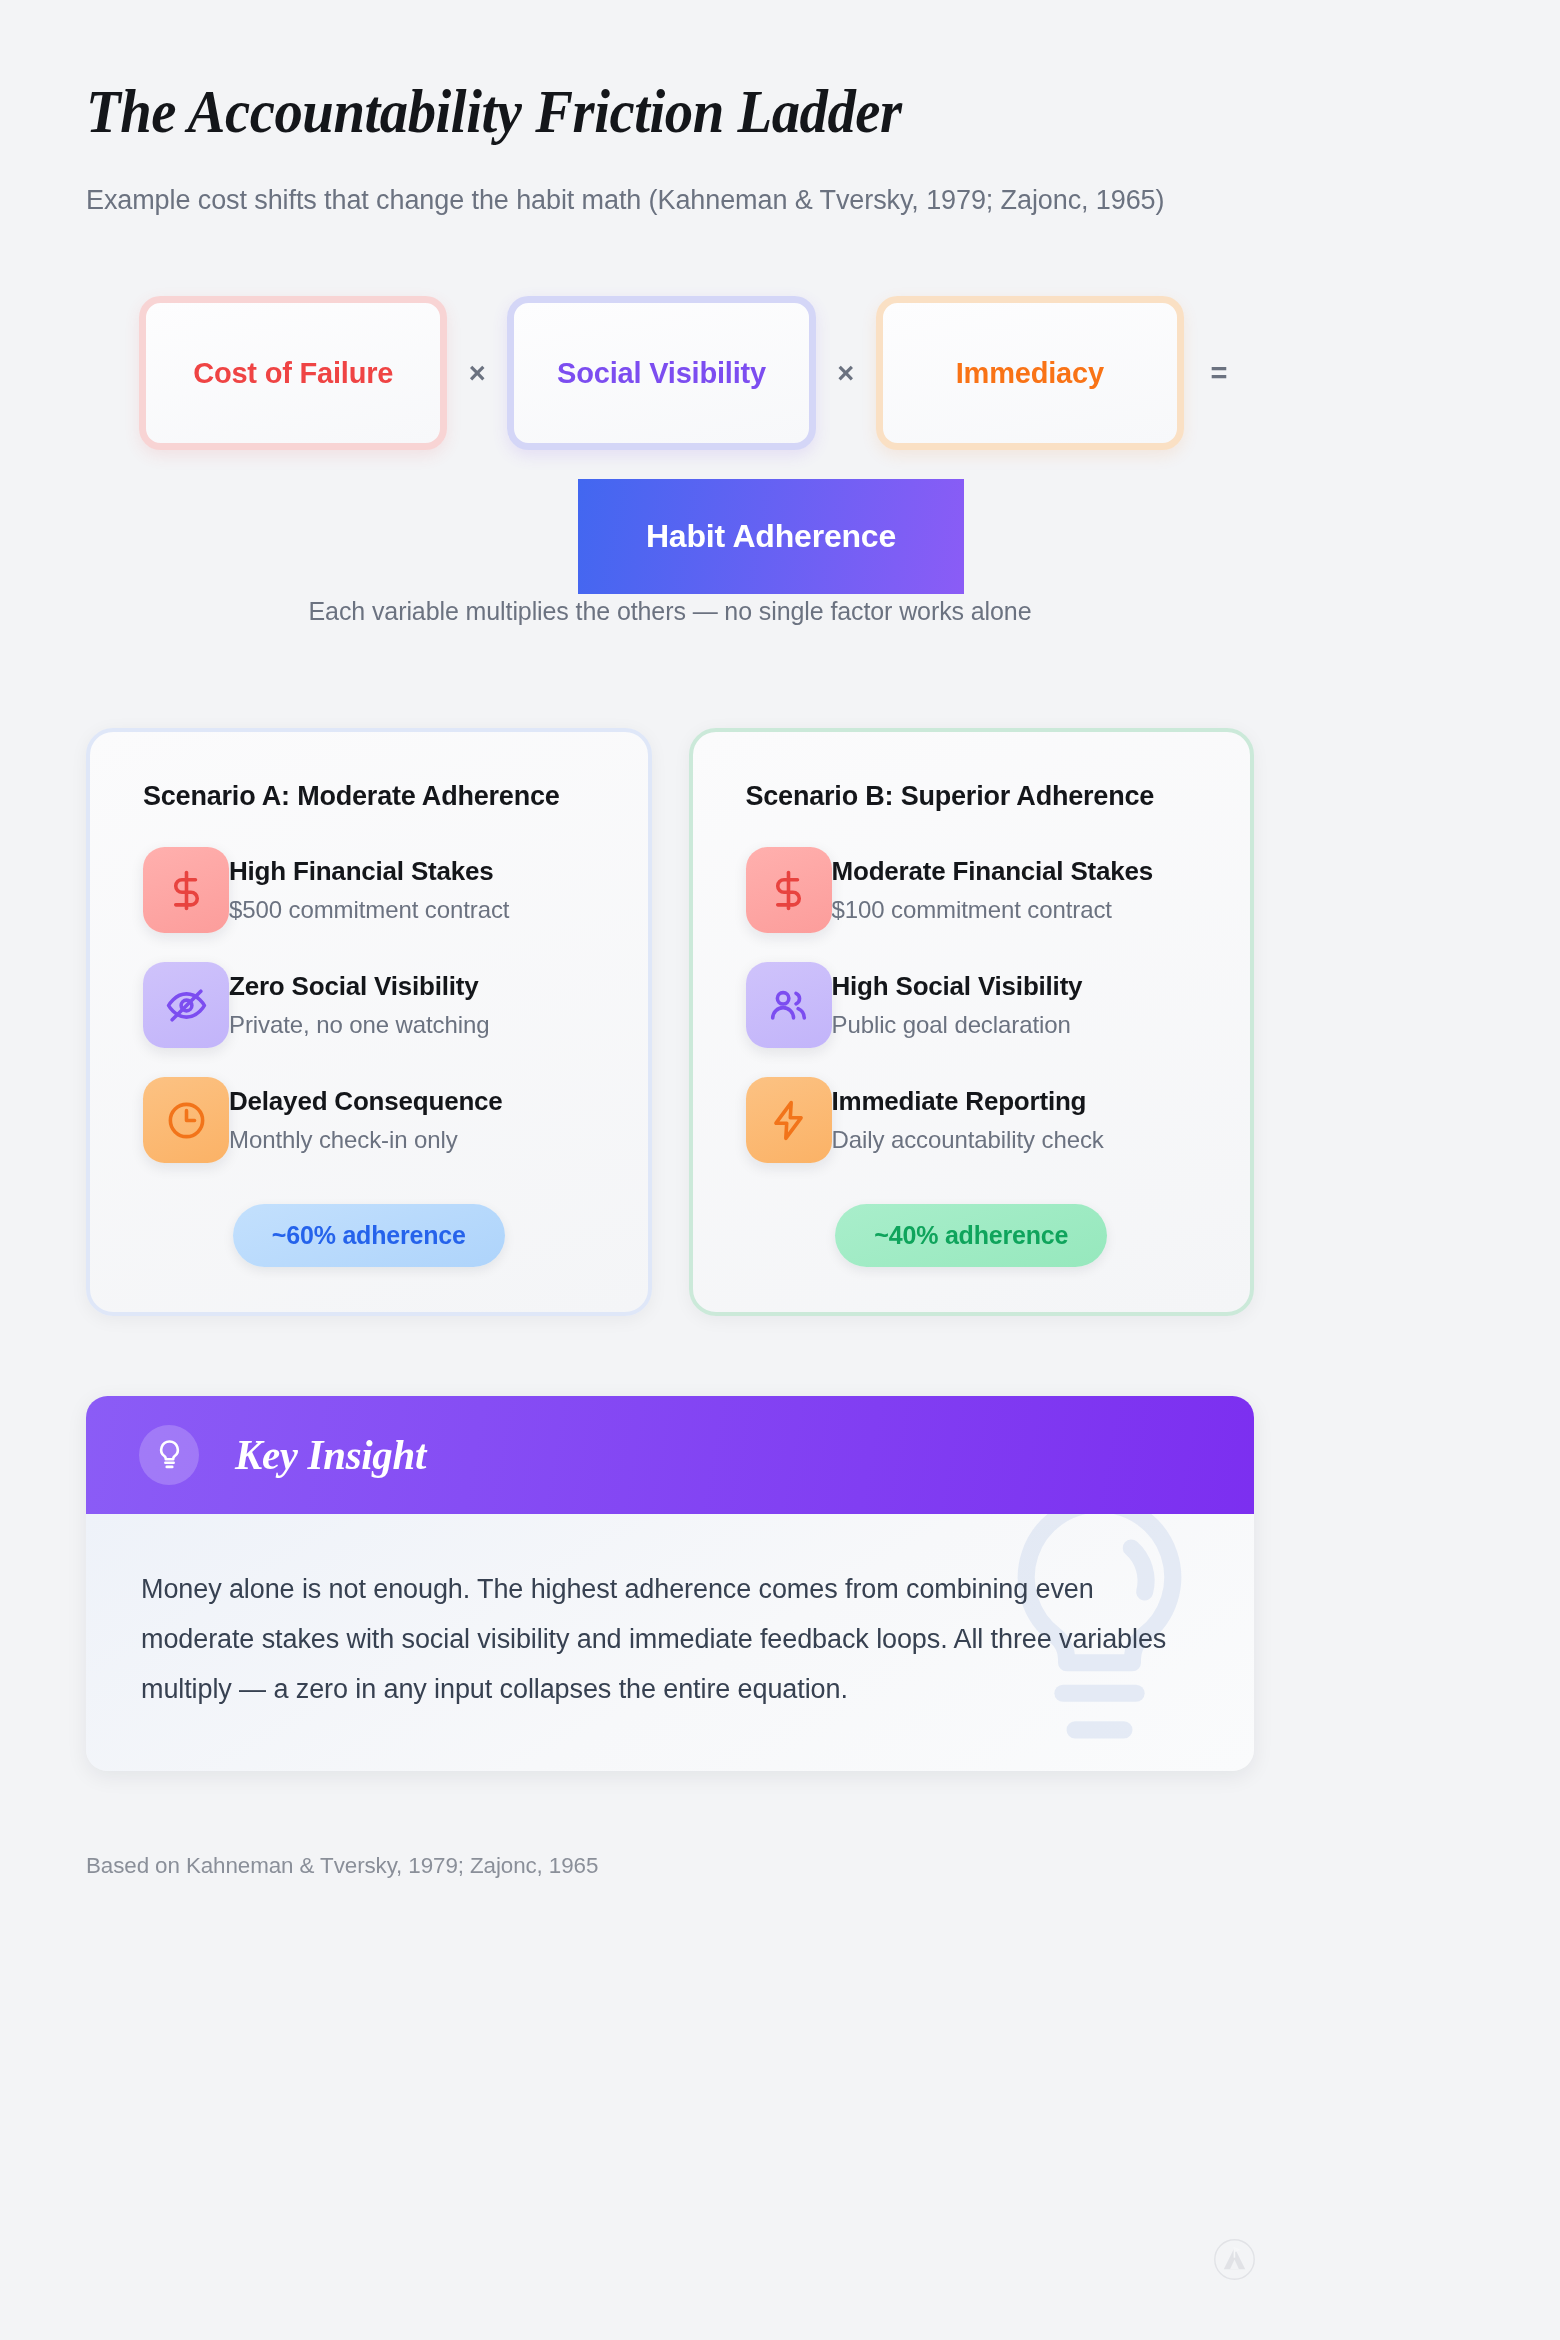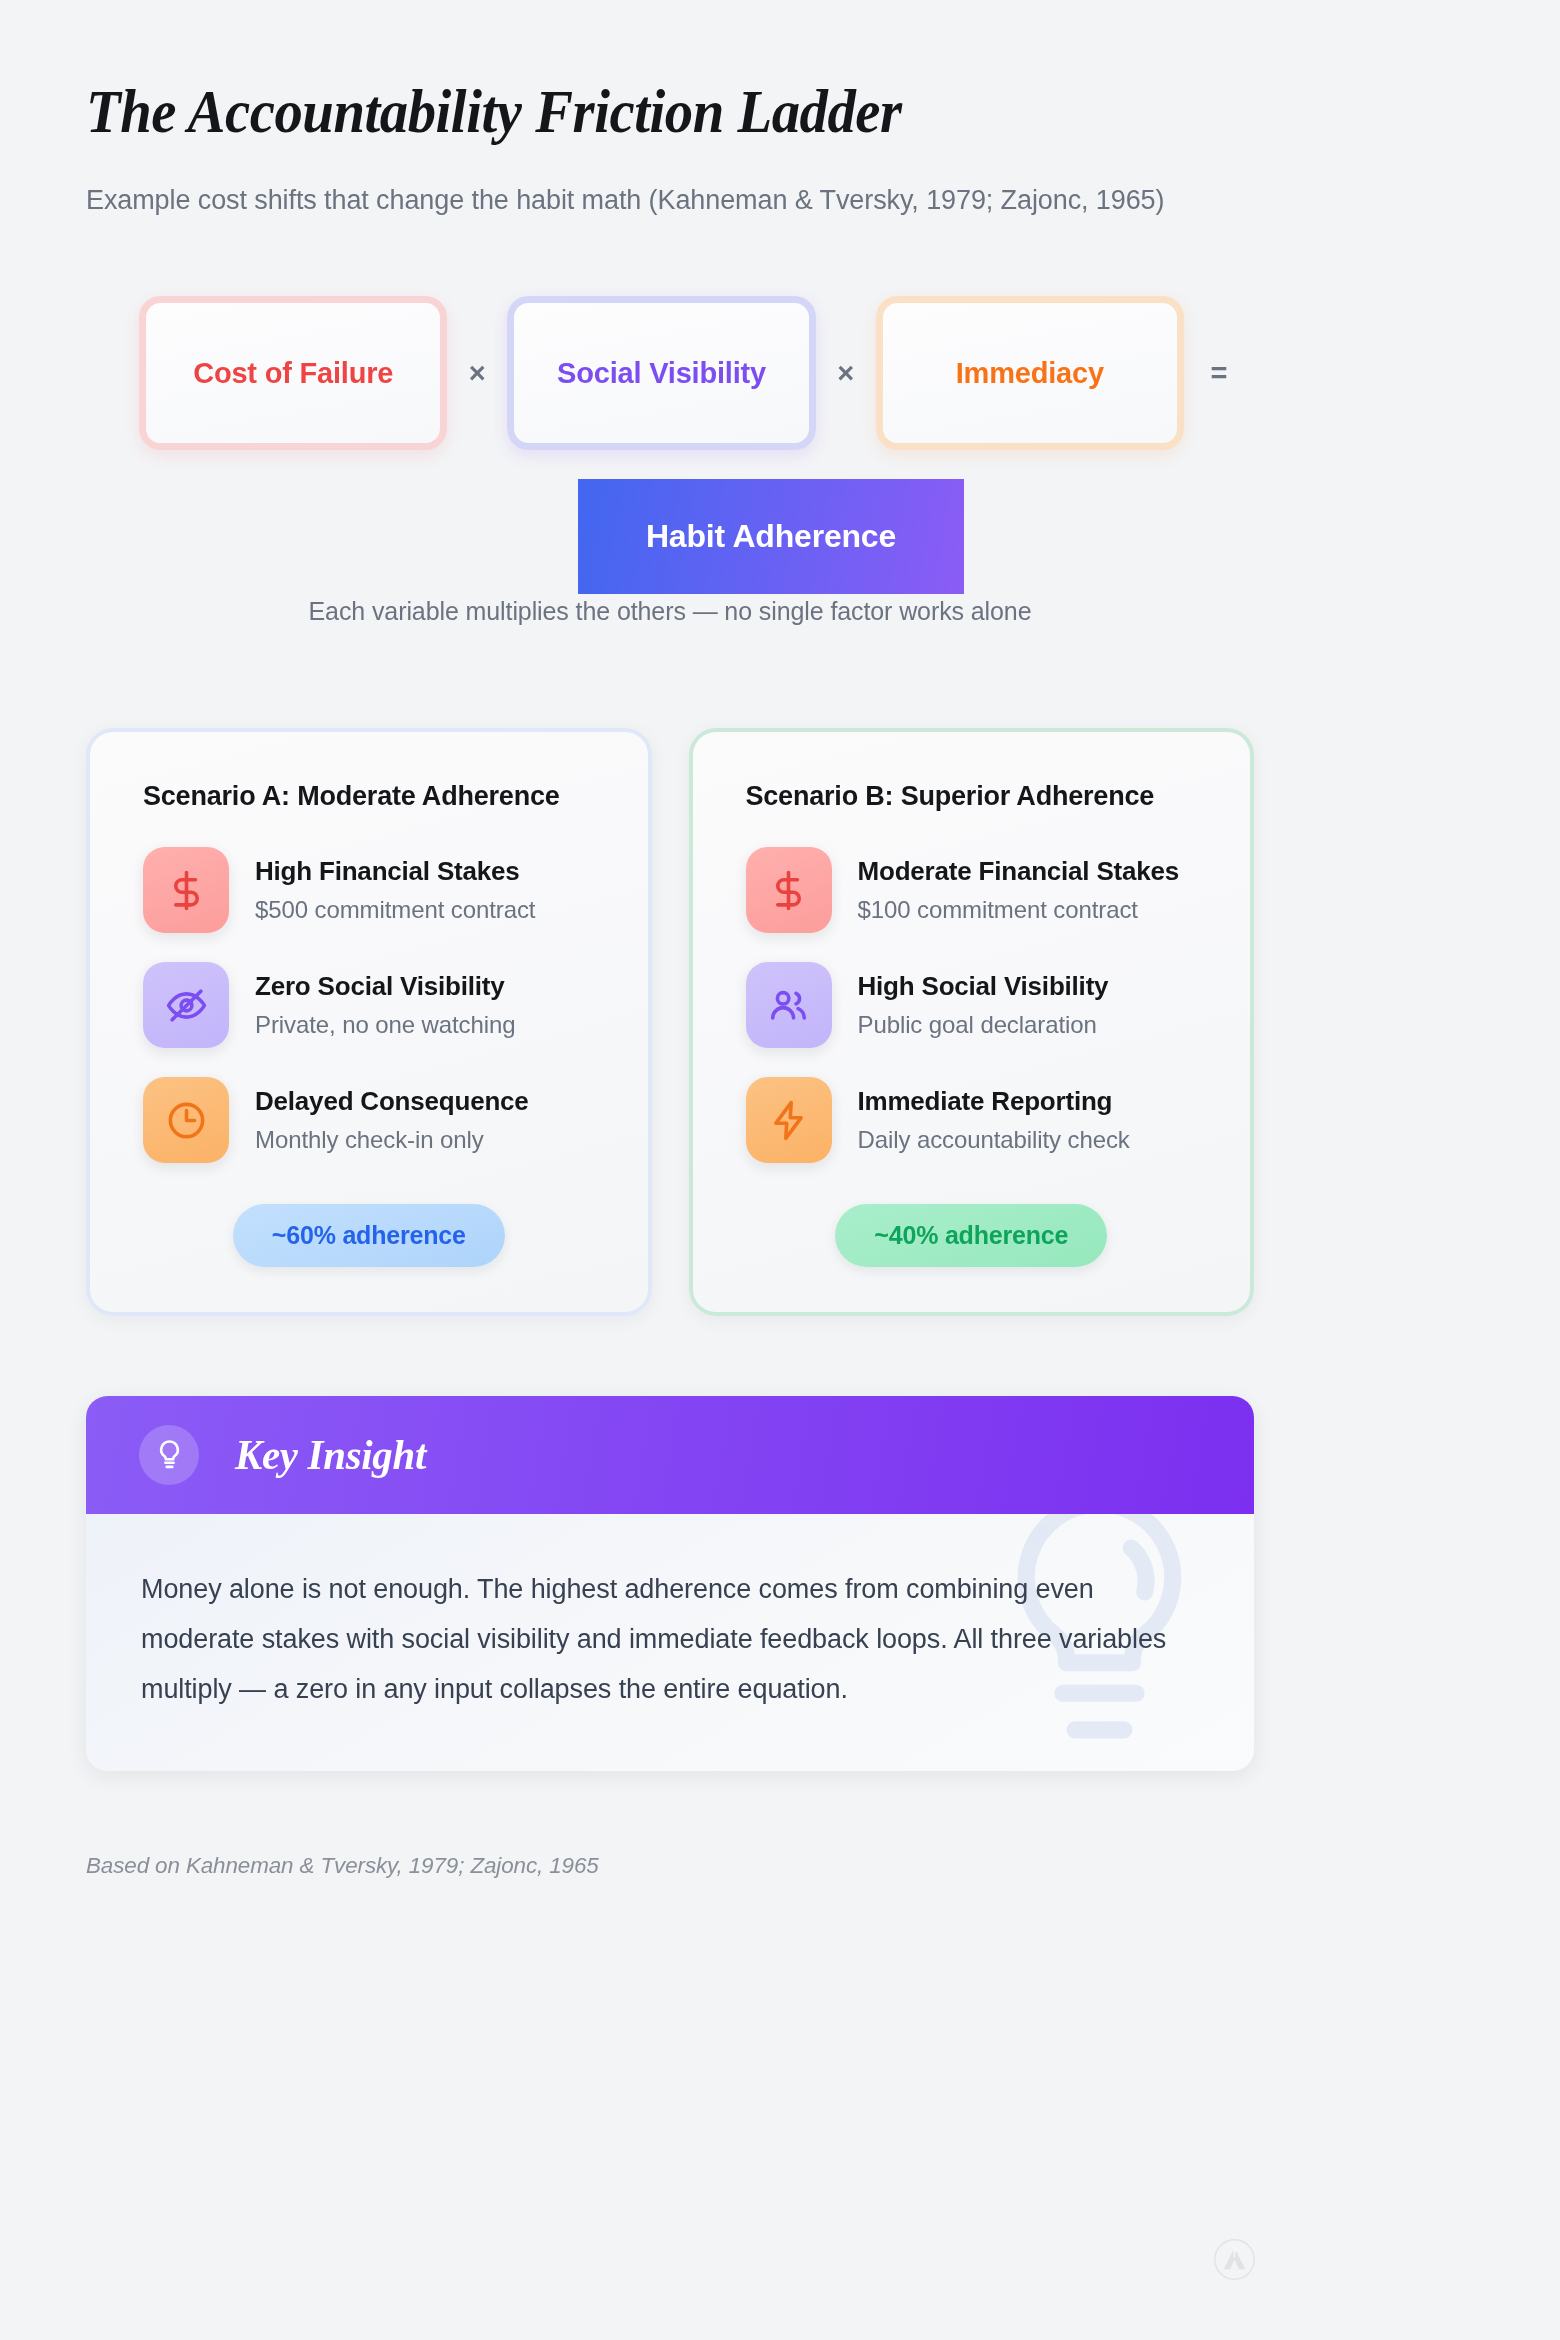--- a/index.html
+++ b/index.html
@@ -142,21 +142,20 @@
   .scenario-title {
     margin: 0 0 35px 0;
     font-size: 27px;
     font-weight: bold;
     color: #14161a;
     letter-spacing: -0.2px;
   }
   .frow {
     display: flex;
     align-items: center;
-    gap: 26px;
     margin-bottom: 29px;
   }
   .ficon {
     width: 86px;
     height: 86px;
     border-radius: 21.5px;
     flex: 0 0 auto;
     display: flex;
     align-items: center;
     justify-content: center;
@@ -257,21 +256,20 @@
     right: 7.8px;
     top: -55px;
     z-index: 1;
     opacity: 0.45;
   }
 
   
   .footer-note {
     margin-top: 82px;
     font-size: 22.4px;
-    font-style: italic;
     color: #8a8f99;
     letter-spacing: -0.1px;
   }
   .logo {
     position: absolute;
     right: 84px;
     bottom: 60px;
     width: 43px;
     height: 43px;
     opacity: 0.30;

